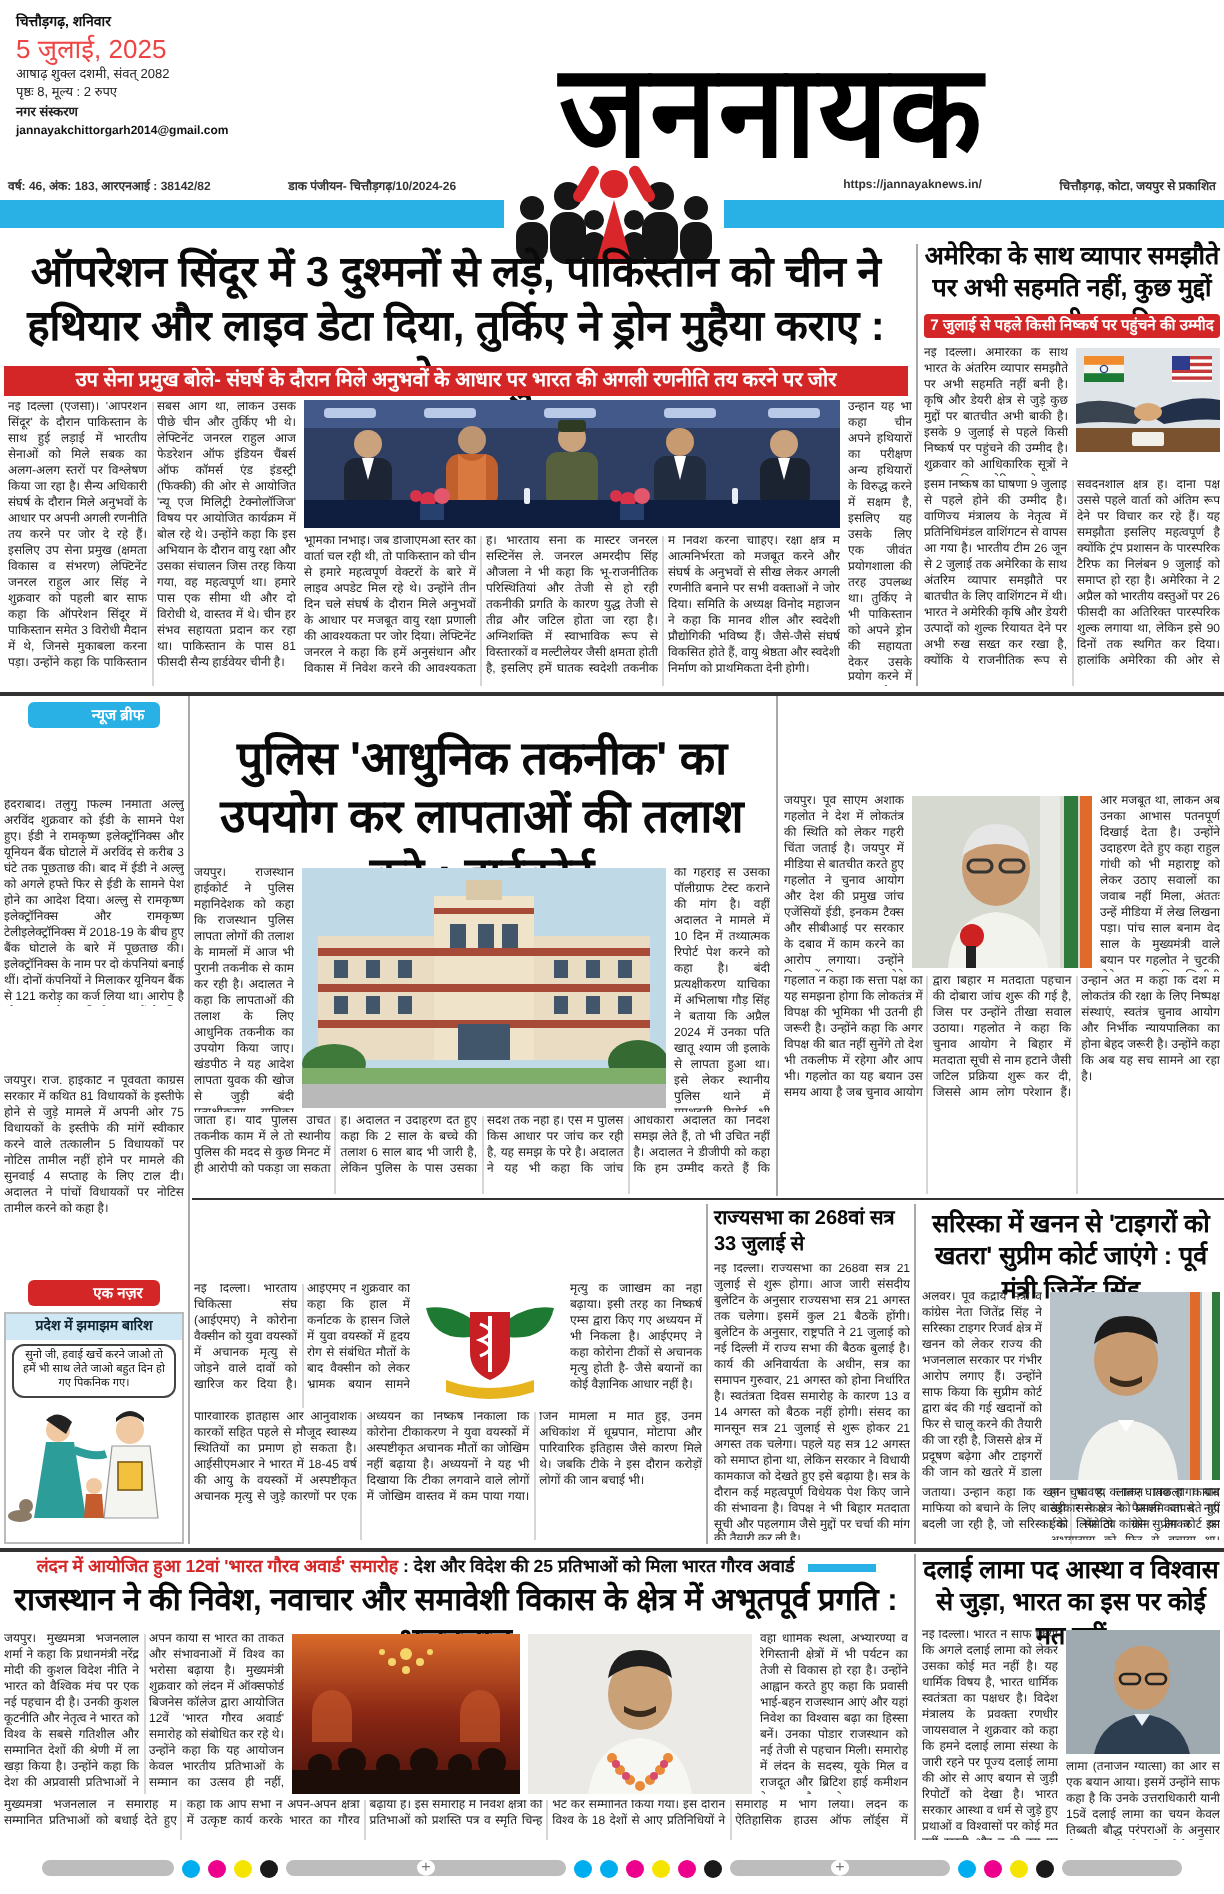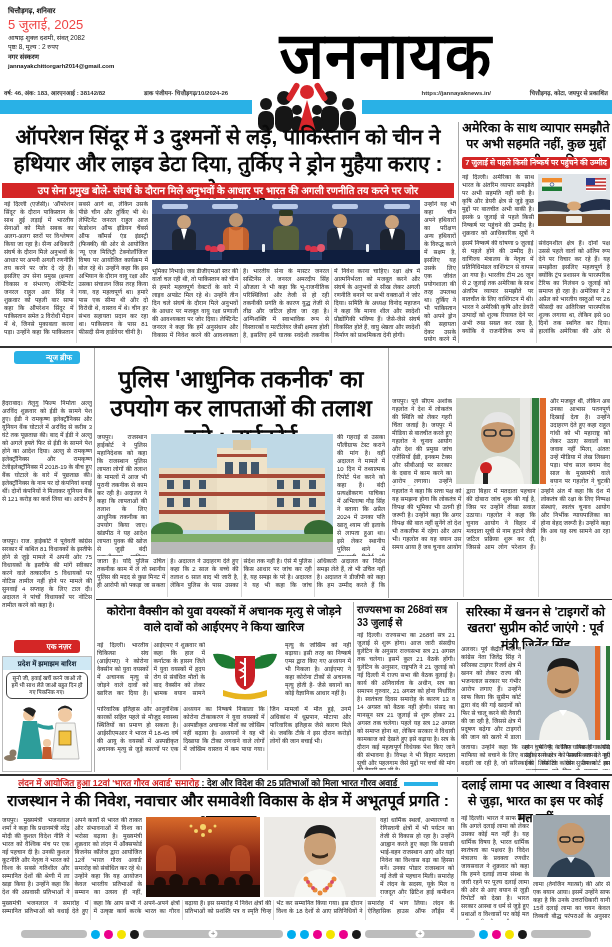--- a/index.html
+++ b/index.html
@@ -252,21 +252,20 @@
     <path d="M18 86 Q20 60 42 58 Q66 60 68 86 Z" fill="#f3f3ee"></path>
     <circle cx="30" cy="70" r="6" fill="#cc2222"></circle>
       <rect x="27" y="75" width="5" height="11" fill="#222"></rect>
   </svg>
 
   <div class="abs body-txt" style="left:550px;top:398px;width:60px;height:88px;">और मजबूत थीं, लेकिन अब उनका आभास पतनपूर्ण दिखाई देता है। उन्होंने उदाहरण देते हुए कहा राहुल गांधी को भी महाराष्ट्र को लेकर उठाए सवालों का जवाब नहीं मिला, अंततः उन्हें मीडिया में लेख लिखना पड़ा। पांच साल बनाम वेद साल के मुख्यमंत्री वाले बयान पर गहलोत ने चुटकी लेते हुए कहा कि बुद्धिजीवी इस बात पर हंस रहे होंगे।</div>
   <div class="abs body-txt cols3" style="left:392px;top:488px;width:218px;height:109px;">गहलोत ने कहा कि सत्ता पक्ष को यह समझना होगा कि लोकतंत्र में विपक्ष की भूमिका भी उतनी ही जरूरी है। उन्होंने कहा कि अगर विपक्ष की बात नहीं सुनेंगे तो देश भी तकलीफ में रहेगा और आप भी। गहलोत का यह बयान उस समय आया है जब चुनाव आयोग द्वारा बिहार में मतदाता पहचान की दोबारा जांच शुरू की गई है, जिस पर उन्होंने तीखा सवाल उठाया। गहलोत ने कहा कि चुनाव आयोग ने बिहार में मतदाता सूची से नाम हटाने जैसी जटिल प्रक्रिया शुरू कर दी, जिससे आम लोग परेशान हैं। उन्होंने अंत में कहा कि देश में लोकतंत्र की रक्षा के लिए निष्पक्ष संस्थाएं, स्वतंत्र चुनाव आयोग और निर्भीक न्यायपालिका का होना बेहद जरूरी है। उन्होंने कहा कि अब यह सच सामने आ रहा है।</div>
 
   <div class="hline" style="left:96px;top:599px;width:516px;height:1px;"></div>
 
-  <div class="abs hl" style="left:97px;top:604px;width:254px;font-size:11.5px;line-height:1.35;">कोरोना वैक्सीन को युवा वयस्कों में अचानक मृत्यु से जोड़ने वाले दावों को आईएमए ने किया खारिज</div>
   <div class="abs body-txt cols2" style="left:97px;top:642px;width:108px;height:62px;">नई दिल्ली। भारतीय चिकित्सा संघ (आईएमए) ने कोरोना वैक्सीन को युवा वयस्कों में अचानक मृत्यु से जोड़ने वाले दावों को खारिज कर दिया है। आईएमए ने शुक्रवार को कहा कि हाल में कर्नाटक के हासन जिले में युवा वयस्कों में हृदय रोग से संबंधित मौतों के बाद वैक्सीन को लेकर भ्रामक बयान सामने आए हैं। भारत में हार्ट अटैक के मामलों का कोरोना टीकाकरण से कोई संबंध नहीं है। जीवनशैली में व्यापक बदलाव इसके पीछे कारण हो सकता है।</div>
 
   <svg class="abs photo" style="left:209px;top:642px;" width="72" height="58" viewBox="0 0 72 58">
     <rect width="72" height="58" fill="#fff"></rect>
     <path d="M30 26 Q8 30 4 12 Q18 10 30 20 Z" fill="#1e7a33"></path>
     <path d="M42 26 Q64 30 68 12 Q54 10 42 20 Z" fill="#1e7a33"></path>
     <path d="M26 14 L46 14 L46 34 Q46 44 36 48 Q26 44 26 34 Z" fill="#c81f25"></path>
     <rect x="35" y="16" width="2" height="28" fill="#fff"></rect>
     <path d="M31 20 Q41 24 31 28 Q41 32 31 36" stroke="#fff" stroke-width="1.6" fill="none"></path>
     <path d="M14 48 Q36 56 58 48 L58 54 Q36 61 14 54 Z" fill="#e8b41e"></path>
@@ -298,21 +297,21 @@
   <div class="abs body-txt cols2" style="left:461px;top:744px;width:149px;height:28px;">जताया। उन्होंने कहा कि खनन माफिया को बचाने के लिए बाउंड्री बदली जा रही है, जो सरिस्का के भविष्य के लिए घातक होगा। यदि सरकार ने फैसला वापस नहीं लिया तो कांग्रेस सुप्रीम कोर्ट का दरवाजा खटखटाएगी और सड़कों पर भी आंदोलन करेगी।</div>
   <div class="abs body-txt" style="left:525px;top:742px;width:85px;height:0;"></div>
   <div class="abs body-txt" style="left:461px;top:646px;width:0;height:0;"></div>
   <div class="abs body-txt" style="left:461px;top:646px;width:0;height:0;"></div>
   <div class="abs" style="left:525px;top:742px;width:85px;height:2px;"></div>
   <div class="abs body-txt" style="left:461px;top:742px;width:0px;height:0px;"></div>
   <div class="abs body-txt" style="left:525px;top:744px;width:85px;height:26px;">हो चुके हैं, लेकिन पिछली कांग्रेस सरकार ने क्षेत्र को प्राथमिकता देते हुए ईको सेंसेटिव जोन लाकर इस अभयारण्य को फिर से बचाया था। उन्होंने कहा सरिस्का में टाइगर पुनर्वास के लिए 'सरिस्का मॉडल' को देशभर में सराहा गया। पूर्व मंत्री ने साफ किया कि जिस क्षेत्र में खनन की अनुमति दी जा रही है, वहां टाइगरों की संख्या बढ़ी है।</div>
 
   <div class="hline" style="left:0;top:774px;width:612px;height:2px;"></div>
 
-  <div class="abs" style="left:2px;top:777px;width:452px;height:13px;text-align:center;font-size:8.8px;font-weight:800;white-space:nowrap;overflow:hidden;text-decoration:underline;">
+  <div class="abs" style="left:2px;top:777px;width:452px;height:13px;text-align:center;font-size:8.8px;font-weight:800;white-space:nowrap;overflow:hidden;">
     <span style="color:var(--accent-red);">लंदन में आयोजित हुआ 12वां 'भारत गौरव अवार्ड' समारोह</span>
     <span style="color:#111;">: देश और विदेश की 25 प्रतिभाओं को मिला भारत गौरव अवार्ड</span>
     <span style="display:inline-block;width:34px;height:4px;background:var(--accent-blue);vertical-align:middle;margin-left:4px;"></span>
   </div>
   <div class="abs hl" style="left:2px;top:791px;width:452px;font-size:15.5px;line-height:1.3;">राजस्थान ने की निवेश, नवाचार और समावेशी विकास के क्षेत्र में अभूतपूर्व प्रगति : भजनलाल</div>
   <div class="abs body-txt cols2" style="left:2px;top:817px;width:140px;height:80px;">जयपुर। मुख्यमंत्री भजनलाल शर्मा ने कहा कि प्रधानमंत्री नरेंद्र मोदी की कुशल विदेश नीति ने भारत को वैश्विक मंच पर एक नई पहचान दी है। उनकी कुशल कूटनीति और नेतृत्व ने भारत को विश्व के सबसे गतिशील और सम्मानित देशों की श्रेणी में ला खड़ा किया है। उन्होंने कहा कि देश की अप्रवासी प्रतिभाओं ने अपने कार्यों से भारत की ताकत और संभावनाओं में विश्व का भरोसा बढ़ाया है। मुख्यमंत्री शुक्रवार को लंदन में ऑक्सफोर्ड बिजनेस कॉलेज द्वारा आयोजित 12वें 'भारत गौरव अवार्ड' समारोह को संबोधित कर रहे थे। उन्होंने कहा कि यह आयोजन केवल भारतीय प्रतिभाओं के सम्मान का उत्सव ही नहीं, बल्कि भारत और प्रवासी भारतीयों के बीच मजबूत और सांस्कृतिक संबंधों का भी प्रतीक है। मुख्यमंत्री ने कहा समृद्ध संस्कृति, आर्थिक और पौराणिक इतिहास के लिए दुनिया भर में विख्यात हमारा प्रदेश तेजी से आगे बढ़ रहा है।</div>
 
   <svg class="abs photo" style="left:146px;top:817px;" width="114" height="80" viewBox="0 0 114 80">
     <defs>
         <linearGradient id="ev" x1="0" y1="0" x2="0" y2="1">

